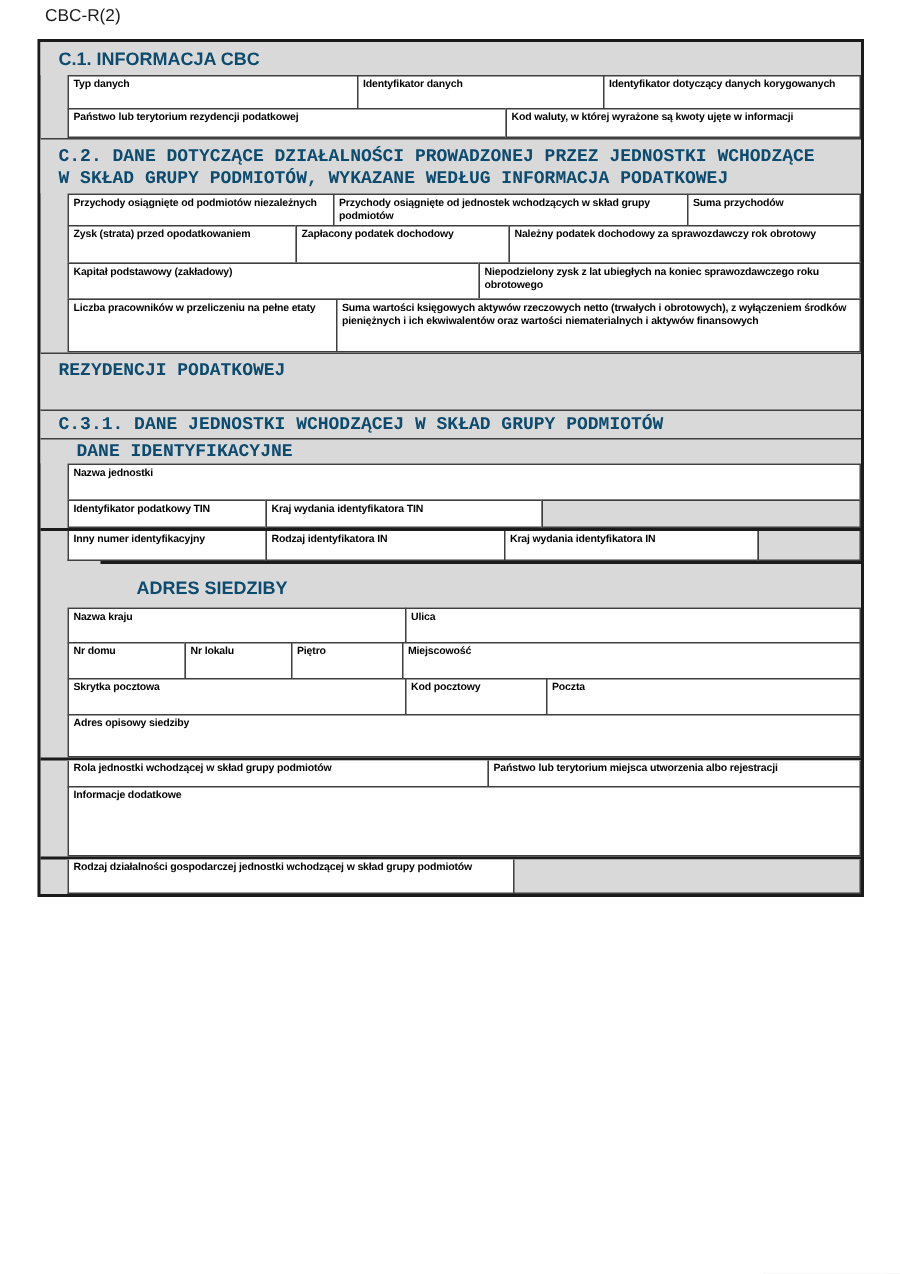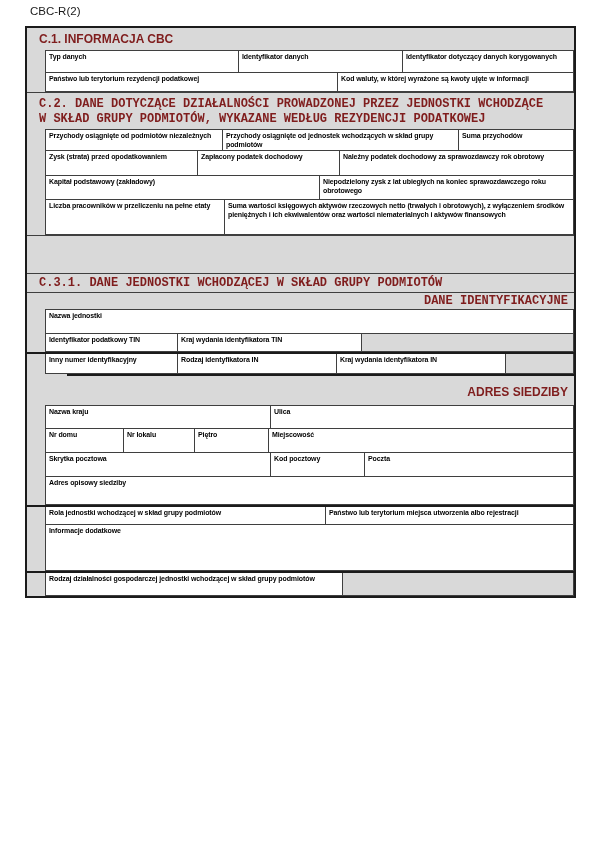--- a/index.html
+++ b/index.html
@@ -2,23 +2,23 @@
 <html><head>
 <meta charset="utf-8">
 <style>
   html,body{margin:0;padding:0;background:#fff;}
   .page{position:relative;width:591px;height:849px;background:#ffffff;overflow:hidden;
         font-family:"Liberation Sans","DejaVu Sans",sans-serif;}
   .form-code{position:absolute;left:30px;top:5px;font-size:11.5px;color:#1a1a1a;}
   .form{position:absolute;left:25px;top:26px;width:551px;box-sizing:border-box;
         border:2px solid #1b1b1b;background:#d9d9d9;}
   .band{box-sizing:border-box;position:relative;}
-  .hdr{background:#d9d9d9;color:#7f1d1d;font-weight:bold;overflow:hidden;}
+  .hdr{background:#d9d9d9;color:#0c4a6e;font-weight:bold;overflow:hidden;}
   .hdr.main{font-size:12px;padding:4px 6px 0 12px;line-height:15px;}
-  .hdr.sub{font-size:12px;padding:3px 6px 0 41px;line-height:14px;text-align:right;}
+  .hdr.sub{font-size:12px;padding:3px 6px 0 24px;line-height:14px;}
   .hdr .ln{display:block;white-space:nowrap;}
   .line-top{border-top:1px solid #3f3f3f;font-family:Liberation Mono, monospace;}
   .sep-top{border-top:2px solid #1b1b1b;margin-left:40px;}
   .row{display:flex;align-items:stretch;padding-left:18px;}
   .row.stack{margin-top:-1px;}
   .row.sep{border-top:2px solid #1b1b1b;}
   .row.sep .cell{border-top:none;}
   .cell{box-sizing:border-box;flex:0 0 auto;background:#ffffff;border:1px solid #3f3f3f;
         padding:2px 3px 1px 3px;font-size:7px;font-weight:700;line-height:8.5px;
         letter-spacing:-0.1px;color:#000;overflow:hidden;}
@@ -43,21 +43,21 @@
       <div class="cell" style="width:165px">Identyfikator danych</div>
       <div class="cell grow">Identyfikator dotyczący danych korygowanych</div>
     </div>
     <div class="band row stack" style="height:20px">
       <div class="cell" style="width:293px">Państwo lub terytorium rezydencji podatkowej</div>
       <div class="cell grow">Kod waluty, w której wyrażone są kwoty ujęte w informacji</div>
     </div>
 
     <div class="band hdr main line-top" style="height:37px">
       <span class="ln">C.2. DANE DOTYCZĄCE DZIAŁALNOŚCI PROWADZONEJ PRZEZ JEDNOSTKI WCHODZĄCE</span>
-      <span class="ln">W SKŁAD GRUPY PODMIOTÓW, WYKAZANE WEDŁUG REZYDENCJI PODATKOWEJ</span>
+      <span class="ln">W SKŁAD GRUPY PODMIOTÓW, WYKAZANE WEDŁUG INFORMACJA PODATKOWEJ</span>
     </div>
     <div class="band row" style="height:22px">
       <div class="cell" style="width:178px">Przychody osiągnięte od podmiotów niezależnych</div>
       <div class="cell" style="width:237px">Przychody osiągnięte od jednostek wchodzących w skład grupy podmiotów</div>
       <div class="cell grow">Suma przychodów</div>
     </div>
     <div class="band row stack" style="height:26px">
       <div class="cell" style="width:153px">Zysk (strata) przed opodatkowaniem</div>
       <div class="cell" style="width:143px">Zapłacony podatek dochodowy</div>
       <div class="cell grow">Należny podatek dochodowy za sprawozdawczy rok obrotowy</div>
@@ -65,20 +65,21 @@
     <div class="band row stack" style="height:25px">
       <div class="cell" style="width:275px">Kapitał podstawowy (zakładowy)</div>
       <div class="cell grow">Niepodzielony zysk z lat ubiegłych na koniec sprawozdawczego roku obrotowego</div>
     </div>
     <div class="band row stack" style="height:36px">
       <div class="cell" style="width:180px">Liczba pracowników w przeliczeniu na pełne etaty</div>
       <div class="cell grow">Suma wartości księgowych aktywów rzeczowych netto (trwałych i obrotowych), z wyłączeniem środków pieniężnych i ich ekwiwalentów oraz wartości niematerialnych i aktywów finansowych</div>
     </div>
 
     <div class="band hdr main line-top" style="height:38px">
+      <span class="ln">REZYDENCJI PODATKOWEJ</span>
     </div>
 
     <div class="band hdr main line-top" style="height:19px;padding-top:2px">
       <span class="ln">C.3.1. DANE JEDNOSTKI WCHODZĄCEJ W SKŁAD GRUPY PODMIOTÓW</span>
     </div>
     <div class="band hdr sub line-top" style="height:17px;padding-top:1px">
       <span class="ln">DANE IDENTYFIKACYJNE</span>
     </div>
     <div class="band row" style="height:25px">
       <div class="cell grow">Nazwa jednostki</div>

